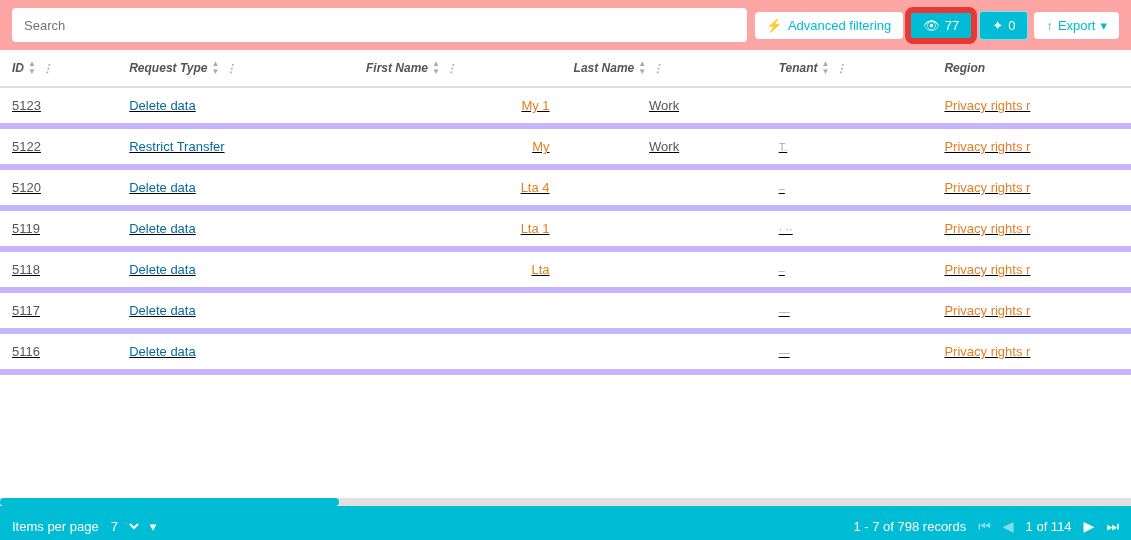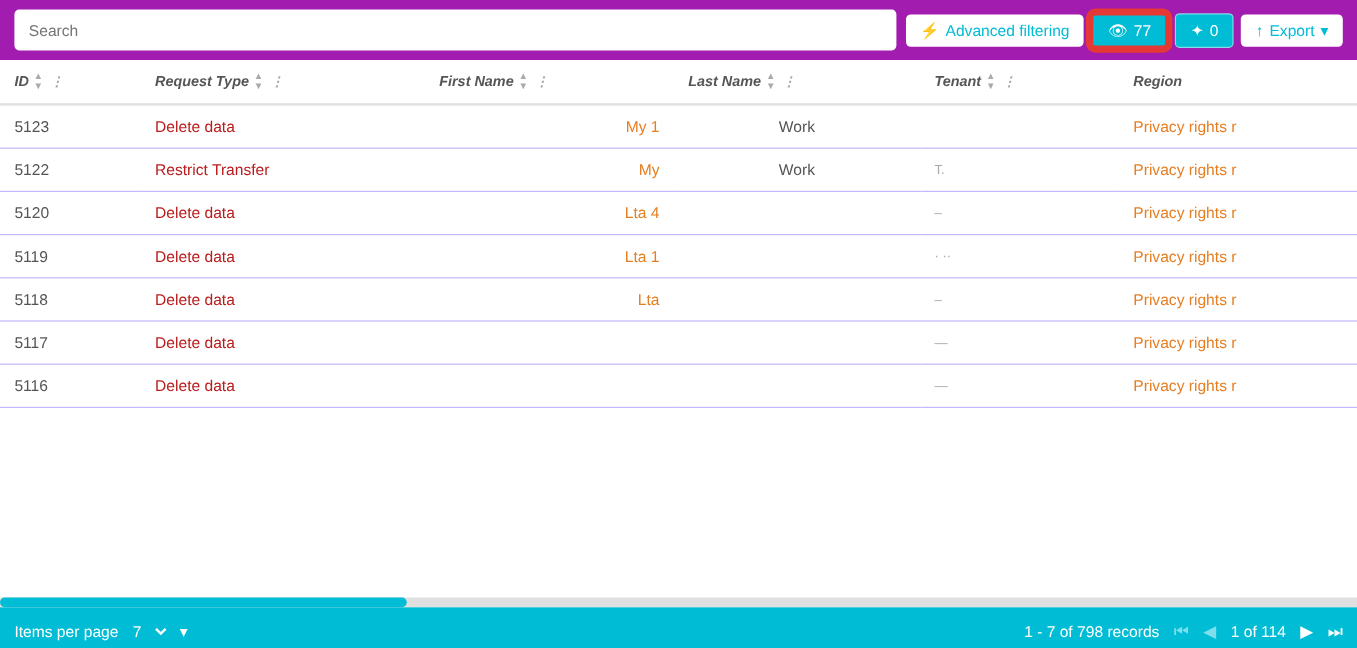--- a/index.html
+++ b/index.html
@@ -1,19 +1,19 @@
 <!DOCTYPE html>
 <html><head>
   <meta charset="utf-8">
   <style>
     * { box-sizing: border-box; margin: 0; padding: 0; }
     body { font-family: Arial, sans-serif; font-size: 13px; background: #f5f5f5; overflow: hidden; }
 
     .top-bar {
-      background: #a21caf;
+      background: #fca5a5;
       padding: 8px 12px;
       display: flex;
       align-items: center;
       gap: 8px;
     }
 
     .search-box {
       flex: 1;
       height: 34px;
       border: none;
@@ -132,35 +132,36 @@
     }
 
     .menu-icon {
       font-size: 11px;
       color: #aaa;
       cursor: pointer;
       margin-left: 2px;
     }
 
     tbody tr {
-      border-bottom: 1px solid #c4b5fd;
+      border-bottom: 6px solid #c4b5fd;
+      text-decoration: underline;
     }
 
     tbody td {
       padding: 10px 12px;
       color: #555;
       font-size: 13px;
     }
 
     td.id-cell {
       color: #555;
     }
 
     td.request-type-cell {
-      color: #b91c1c;
+      color: #0369a1;
     }
 
     td.first-name-cell {
       color: #e67e22;
       text-align: right;
     }
 
     td.last-name-cell {
       color: #555;
       text-align: center;

